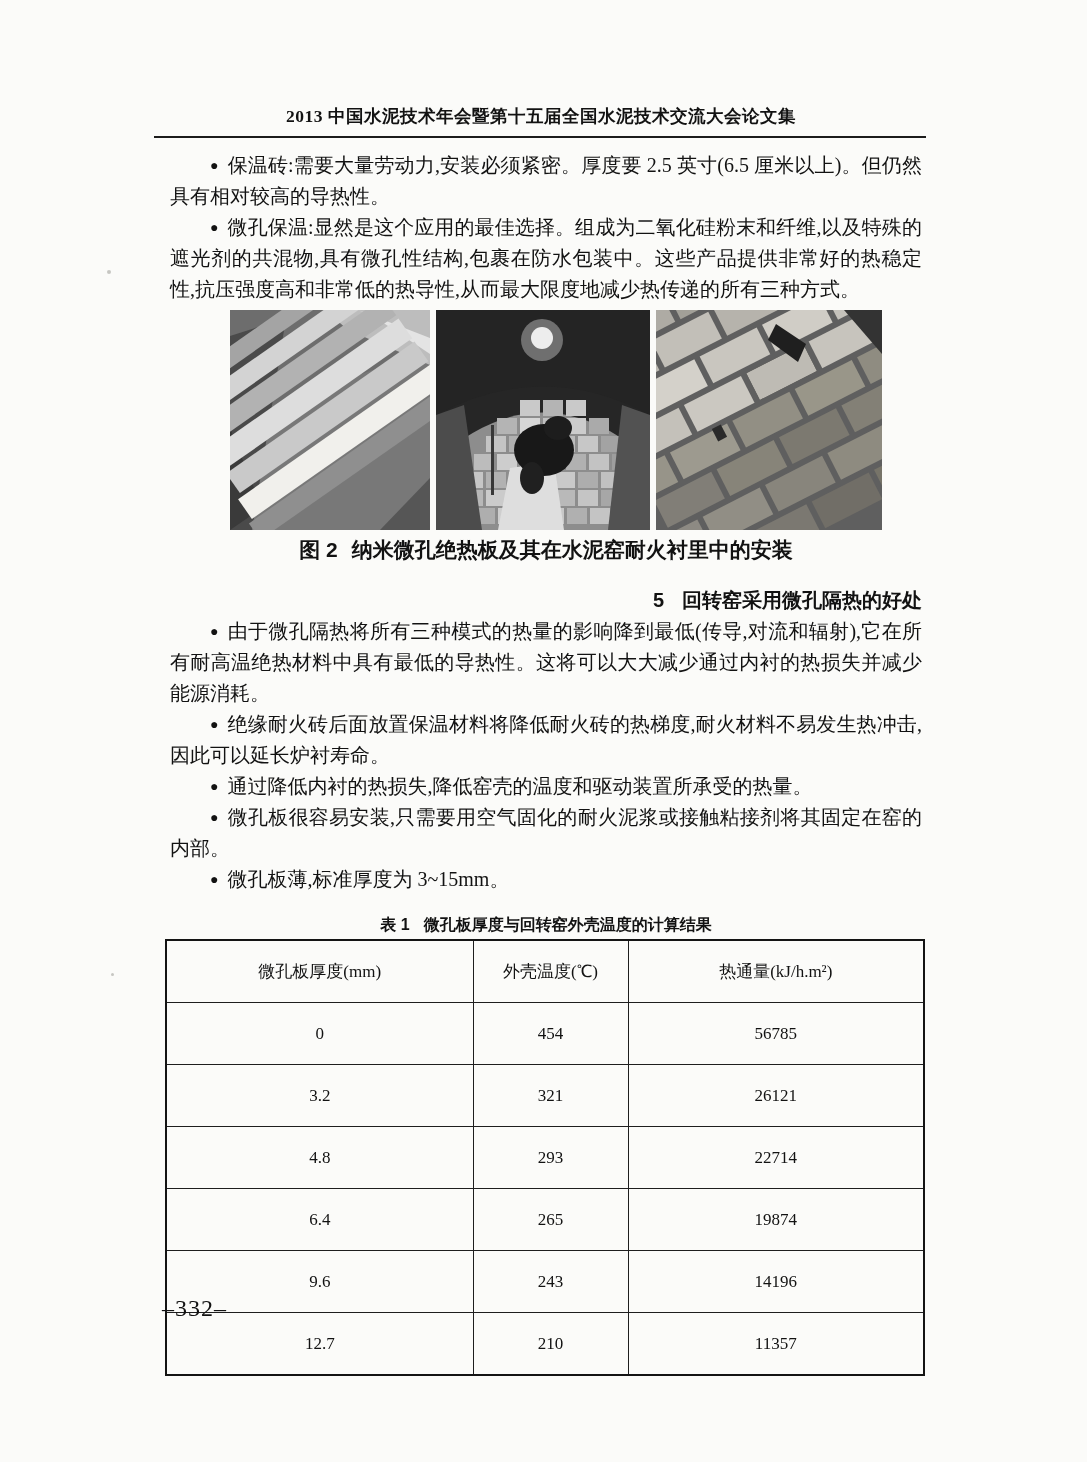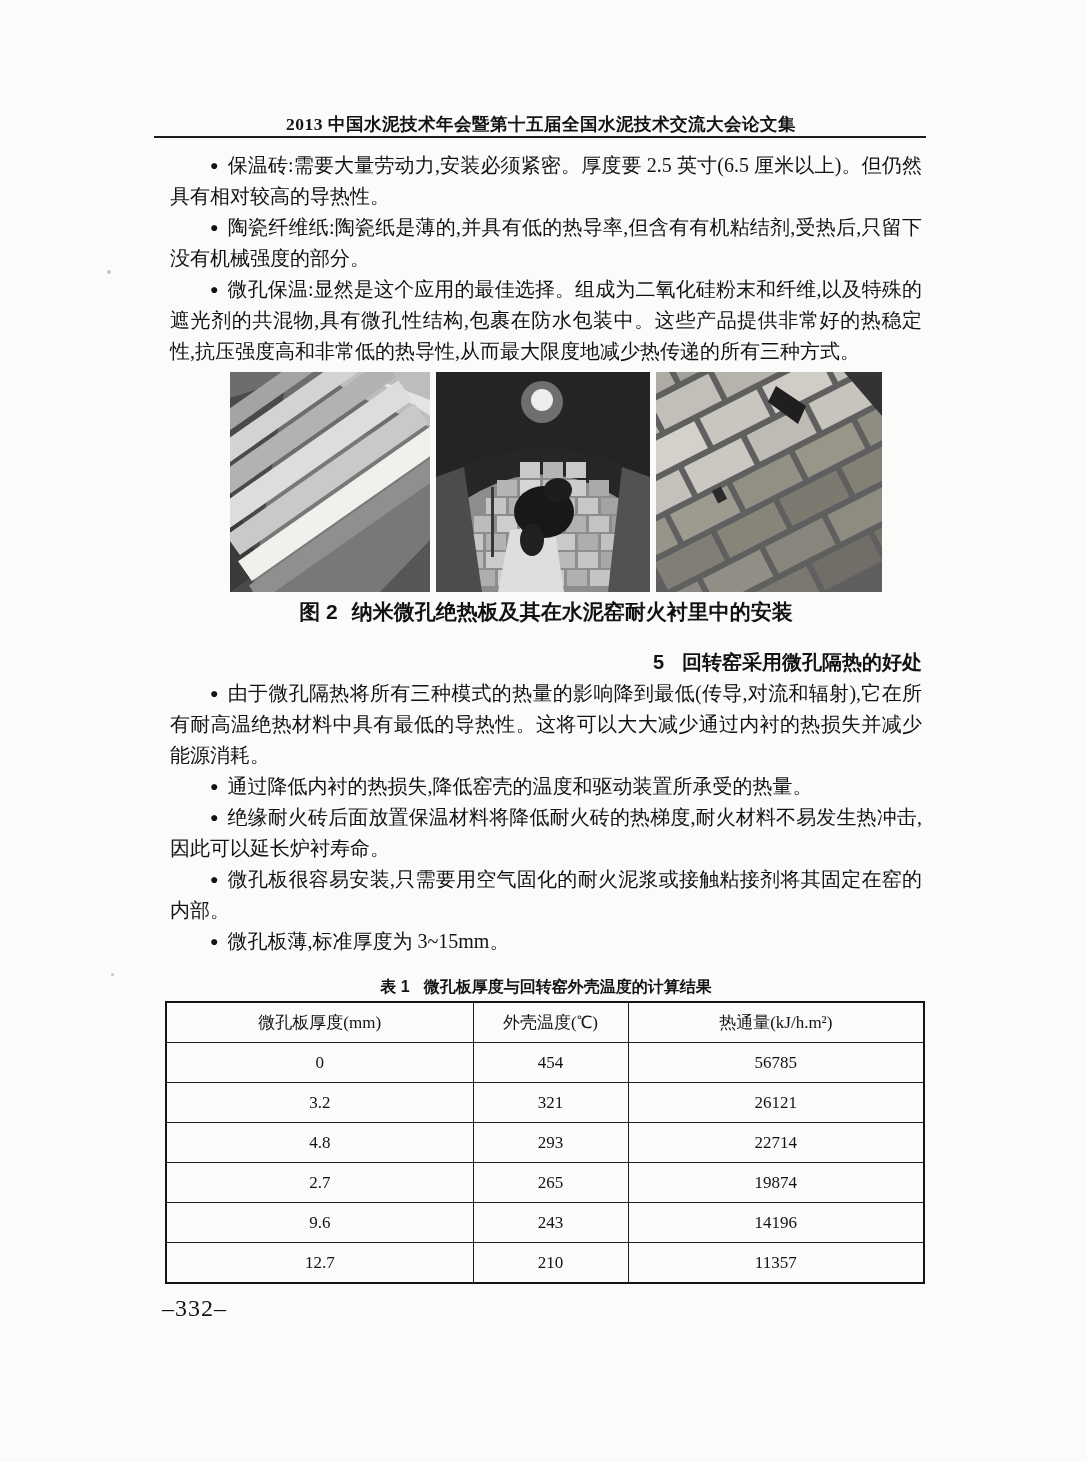--- a/index.html
+++ b/index.html
@@ -3,21 +3,21 @@
 <meta charset="utf-8">
 <style>
   html,body { margin:0; padding:0; background:#e8e8e6; }
   .page {
     position:relative; width:1087px; height:1462px; margin:0 auto;
     background:#fbfbf9; color:#121212; overflow:hidden;
     font-family:"Liberation Serif", serif;
   }
   .header-title {
     position:absolute; top:104px; left:155px; width:772px;
-    text-align:center; font-size:17.5px; font-weight:bold; letter-spacing:0.5px;margin-top:8px;
+    text-align:center; font-size:17.5px; font-weight:bold; letter-spacing:0.5px;
   }
   .header-rule {
     position:absolute; top:136px; left:154px; width:772px; height:2px;
     background:#1c1c1c;
   }
   .content {
     position:absolute; top:150px; left:170px; width:752px;
     font-size:20px; line-height:31px; text-align:justify;
   }
   .para { margin:0; text-indent:2em; }
@@ -39,21 +39,21 @@
     margin-top:17px; text-align:center; font-weight:bold; font-size:16px;
     line-height:26px; font-family:"Liberation Sans", sans-serif;
   }
   .table-label { margin-right:14px; }
   table.results {
     border-collapse:collapse; table-layout:fixed;
     width:758px; margin-left:-5px; margin-top:1px;
     border:2px solid #141414;
   }
   table.results th, table.results td {
-    border:1px solid #1e1e1e; text-align:center; padding:4px;
+    border:1px solid #1e1e1e; text-align:center; padding:15px;
     font-size:17px; font-weight:normal;
   }
   table.results thead th { height:27px; }
   table.results tbody td { height:24px; }
   .page-number {
     position:absolute; top:1295px; left:162px; font-size:24px; letter-spacing:1px;
   }
   .speck { position:absolute; background:#9a9a96; border-radius:50%; opacity:.55; }
 </style>
 </head>
@@ -65,21 +65,20 @@
   <div class="header-rule"></div>
 
   <div class="speck" style="left:107px; top:270px; width:4px; height:4px;"></div>
   <div class="speck" style="left:111px; top:973px; width:3px; height:3px;"></div>
 
   <div class="content">
 
     <p class="para"><span class="bullet">●</span><span>保温砖:需要大量劳动力,安装必须紧密。厚度要 2.5 英寸(6.5 厘米以上)。但仍然具有相对较高的导热性。</span></p>
 
 
-    <p class="para"><span class="bullet">●</span><span>陶瓷纤维纸:陶瓷纸是薄的,并具有低的热导率,但含有有机粘结剂,受热后,只留下没有机械强度的部分。</span></p>
 
     <p class="para"><span class="bullet">●</span><span>微孔保温:显然是这个应用的最佳选择。组成为二氧化硅粉末和纤维,以及特殊的遮光剂的共混物,具有微孔性结构,包裹在防水包装中。这些产品提供非常好的热稳定性,抗压强度高和非常低的热导性,从而最大限度地减少热传递的所有三种方式。</span></p>
 
     <figure class="fig">
       <div class="photos">
 
         <svg width="200" height="220" viewBox="0 0 200 220" aria-hidden="true">
           <rect width="200" height="220" fill="#787878"></rect>
           <polygon points="0,0 200,0 200,40 0,110" fill="#6d6d6d"></polygon>
           <polygon points="95,0 200,0 200,55 118,20" fill="#bdbdbd"></polygon>
@@ -208,23 +207,23 @@
         </svg>
 
       </div>
       <figcaption class="fig-caption"><span class="fig-label">图 2</span><span>纳米微孔绝热板及其在水泥窑耐火衬里中的安装</span></figcaption>
     </figure>
 
     <h2 class="section-heading"><span class="section-number">5</span><span>回转窑采用微孔隔热的好处</span></h2>
 
     <p class="para"><span class="bullet">●</span><span>由于微孔隔热将所有三种模式的热量的影响降到最低(传导,对流和辐射),它在所有耐高温绝热材料中具有最低的导热性。这将可以大大减少通过内衬的热损失并减少能源消耗。</span></p>
 
+    <p class="para"><span class="bullet">●</span><span>绝缘耐火砖后面放置保温材料将降低耐火砖的热梯度,耐火材料不易发生热冲击,因此可以延长炉衬寿命。</span></p>
+
     <p class="para"><span class="bullet">●</span><span>通过降低内衬的热损失,降低窑壳的温度和驱动装置所承受的热量。</span></p>
-
-    <p class="para"><span class="bullet">●</span><span>绝缘耐火砖后面放置保温材料将降低耐火砖的热梯度,耐火材料不易发生热冲击,因此可以延长炉衬寿命。</span></p>
 
     <p class="para"><span class="bullet">●</span><span>微孔板很容易安装,只需要用空气固化的耐火泥浆或接触粘接剂将其固定在窑的内部。</span></p>
 
     <p class="para"><span class="bullet">●</span><span>微孔板薄,标准厚度为 3~15mm。</span></p>
 
     <div class="table-title"><span class="table-label">表 1</span><span>微孔板厚度与回转窑外壳温度的计算结果</span></div>
 
     <table class="results">
       <colgroup>
           <col style="width:307px">
@@ -248,21 +247,21 @@
             <td>3.2</td>
             <td>321</td>
             <td>26121</td>
           </tr>
         <tr>
             <td>4.8</td>
             <td>293</td>
             <td>22714</td>
           </tr>
         <tr>
-            <td>2.7</td>
+            <td>6.4</td>
             <td>265</td>
             <td>19874</td>
           </tr>
         <tr>
             <td>9.6</td>
             <td>243</td>
             <td>14196</td>
           </tr>
         <tr>
             <td>12.7</td>

